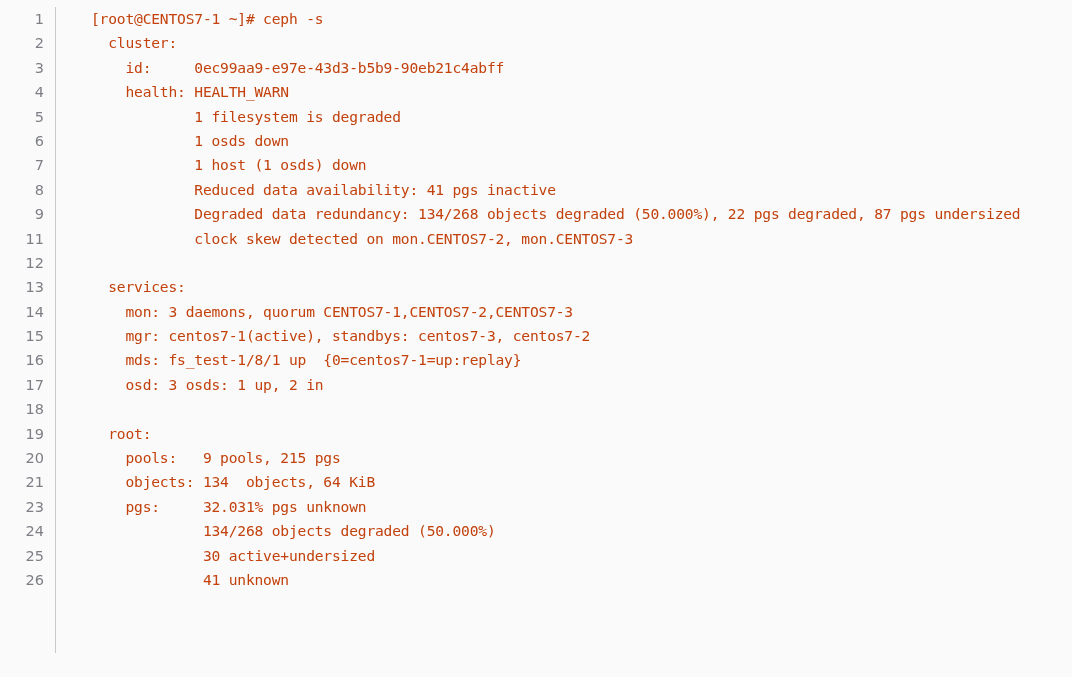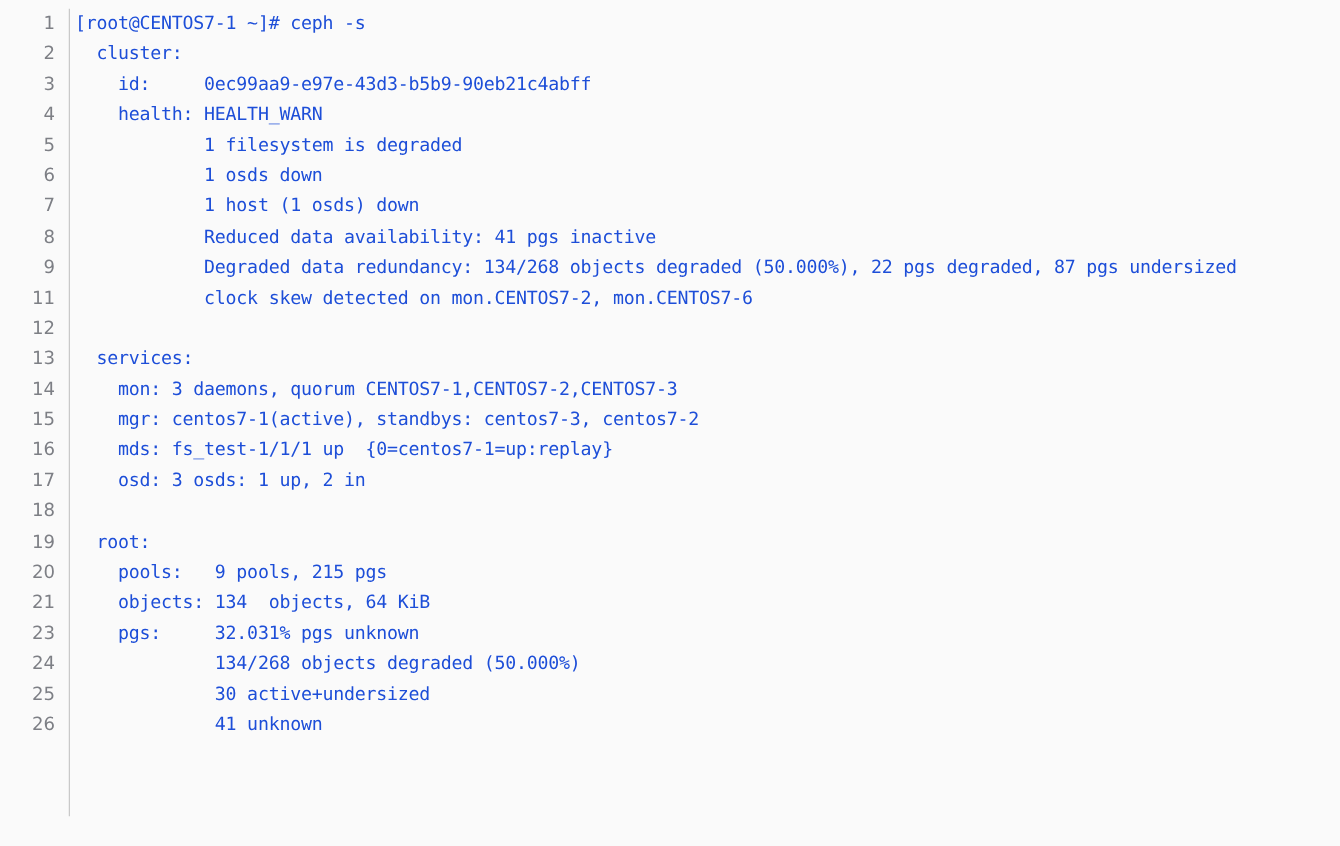--- a/index.html
+++ b/index.html
@@ -39,27 +39,28 @@
     padding-right: 0px;
     user-select: none;
     -webkit-user-select: none;
   }
   .gutter-spacer {
     flex: 0 0 16px;
     width: 16px;
   }
   .code-cell {
     flex: 1 1 auto;
-    color: #1d4ed8;
+    color: #c2410c;
     font-family: "DejaVu Sans Mono", "Liberation Mono", monospace;
     font-size: 14.6px;
     line-height: 24.4px;
     white-space: pre;
     letter-spacing: -0.18px;
     overflow: hidden;
+    margin-left: 31px;
   }
   
   #gutter-divider {
     position: absolute;
     left: 55px;
     top: 7px;
     width: 1px;
     height: 646px;
     background: #c9c9c9;
   }
@@ -111,21 +112,21 @@
         <div class="code-cell">            Reduced data availability: 41 pgs inactive</div>
       </div>
       <div class="code-row">
         <div class="gutter-cell">9</div>
         <div class="gutter-spacer"></div>
         <div class="code-cell">            Degraded data redundancy: 134/268 objects degraded (50.000%), 22 pgs degraded, 87 pgs undersized</div>
       </div>
       <div class="code-row">
         <div class="gutter-cell">11</div>
         <div class="gutter-spacer"></div>
-        <div class="code-cell">            clock skew detected on mon.CENTOS7-2, mon.CENTOS7-6</div>
+        <div class="code-cell">            clock skew detected on mon.CENTOS7-2, mon.CENTOS7-3</div>
       </div>
       <div class="code-row">
         <div class="gutter-cell">12</div>
         <div class="gutter-spacer"></div>
         <div class="code-cell"></div>
       </div>
       <div class="code-row">
         <div class="gutter-cell">13</div>
         <div class="gutter-spacer"></div>
         <div class="code-cell">  services:</div>
@@ -136,21 +137,21 @@
         <div class="code-cell">    mon: 3 daemons, quorum CENTOS7-1,CENTOS7-2,CENTOS7-3</div>
       </div>
       <div class="code-row">
         <div class="gutter-cell">15</div>
         <div class="gutter-spacer"></div>
         <div class="code-cell">    mgr: centos7-1(active), standbys: centos7-3, centos7-2</div>
       </div>
       <div class="code-row">
         <div class="gutter-cell">16</div>
         <div class="gutter-spacer"></div>
-        <div class="code-cell">    mds: fs_test-1/1/1 up  {0=centos7-1=up:replay}</div>
+        <div class="code-cell">    mds: fs_test-1/8/1 up  {0=centos7-1=up:replay}</div>
       </div>
       <div class="code-row">
         <div class="gutter-cell">17</div>
         <div class="gutter-spacer"></div>
         <div class="code-cell">    osd: 3 osds: 1 up, 2 in</div>
       </div>
       <div class="code-row">
         <div class="gutter-cell">18</div>
         <div class="gutter-spacer"></div>
         <div class="code-cell"></div>

